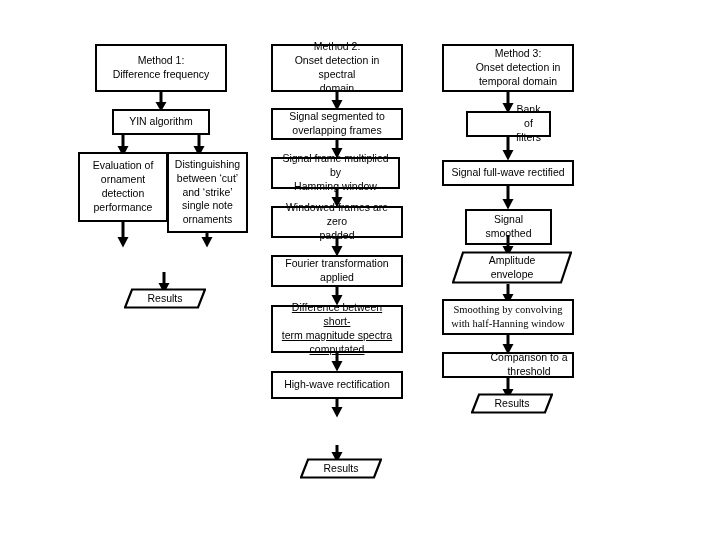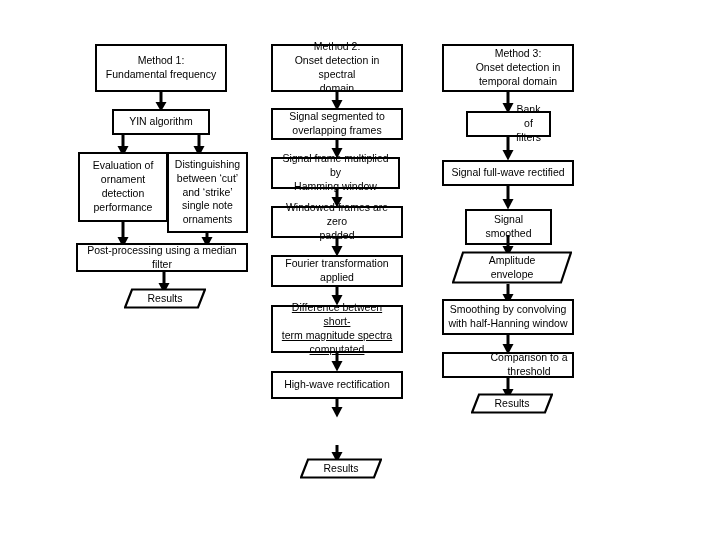--- a/index.html
+++ b/index.html
@@ -63,21 +63,21 @@
     top: 0.25em;
   }
 </style>
 </head>
 <body>
 
 <div id="canvas">
 
   <div class="node" style="left:95px; top:44px; width:132px; height:48px;">
     <span class="label">Method 1:
-Fundamental frequency</span>
+Difference frequency</span>
   </div>
 
   <svg class="connector" style="left:155px; top:92px; width:12px; height:20px;" viewBox="0 0 12 20">
     <line x1="6" y1="0" x2="6" y2="12" stroke="#000" stroke-width="3"></line>
     <polygon points="0.5,10 11.5,10 6,19.5" fill="#000"></polygon>
   </svg>
 
   <div class="node" style="left:112px; top:109px; width:98px; height:26px;">
     <span class="label">YIN algorithm</span>
   </div>
@@ -110,23 +110,20 @@
   <svg class="connector" style="left:114px; top:222px; width:18px; height:26px;" viewBox="0 0 18 26">
     <line x1="9" y1="0" x2="9" y2="17" stroke="#000" stroke-width="3"></line>
     <polygon points="3.5,15 14.5,15 9,25.5" fill="#000"></polygon>
   </svg>
 
   <svg class="connector" style="left:198px; top:233px; width:18px; height:15px;" viewBox="0 0 18 15">
     <line x1="9" y1="0" x2="9" y2="6" stroke="#000" stroke-width="3"></line>
     <polygon points="3.5,4 14.5,4 9,14.5" fill="#000"></polygon>
   </svg>
 
-  <div class="node" style="left:76px; top:243px; width:172px; height:29px;">
-    <span class="label">Post-processing using a median filter</span>
-  </div>
 
   <svg class="connector" style="left:155px; top:272px; width:18px; height:22px;" viewBox="0 0 18 22">
     <line x1="9" y1="0" x2="9" y2="13" stroke="#000" stroke-width="3"></line>
     <polygon points="3.5,11 14.5,11 9,21.5" fill="#000"></polygon>
   </svg>
 
   <div class="node para" style="left:124px; top:288px; width:82px; height:21px;">
     <svg class="para-svg" viewBox="0 0 82 21" preserveAspectRatio="none">
       <polygon points="8,1.5 81,1.5 74,19.5 1,19.5" fill="#fff" stroke="#000" stroke-width="2.2"></polygon>
     </svg>
@@ -261,21 +258,21 @@
     </svg>
     <span class="para-label label">Amplitude
 envelope</span>
   </div>
 
   <svg class="connector" style="left:499px; top:284px; width:18px; height:21px;" viewBox="0 0 18 21">
     <line x1="9" y1="0" x2="9" y2="12" stroke="#000" stroke-width="3"></line>
     <polygon points="3.5,10 14.5,10 9,20.5" fill="#000"></polygon>
   </svg>
 
-  <div class="node" style="left:442px; top:299px; width:132px; height:36px;">
+  <div class="node" style="left:442px; top:299px; width:132px; height:36px;font-family:Liberation Serif, serif;">
     <span class="label">Smoothing by convolving
 with half-Hanning window</span>
   </div>
 
   <svg class="connector" style="left:499px; top:335px; width:18px; height:20px;" viewBox="0 0 18 20">
     <line x1="9" y1="0" x2="9" y2="11" stroke="#000" stroke-width="3"></line>
     <polygon points="3.5,9 14.5,9 9,19.5" fill="#000"></polygon>
   </svg>
 
   <div class="node" style="left:442px; top:352px; width:132px; height:26px;padding-left:46px;">

